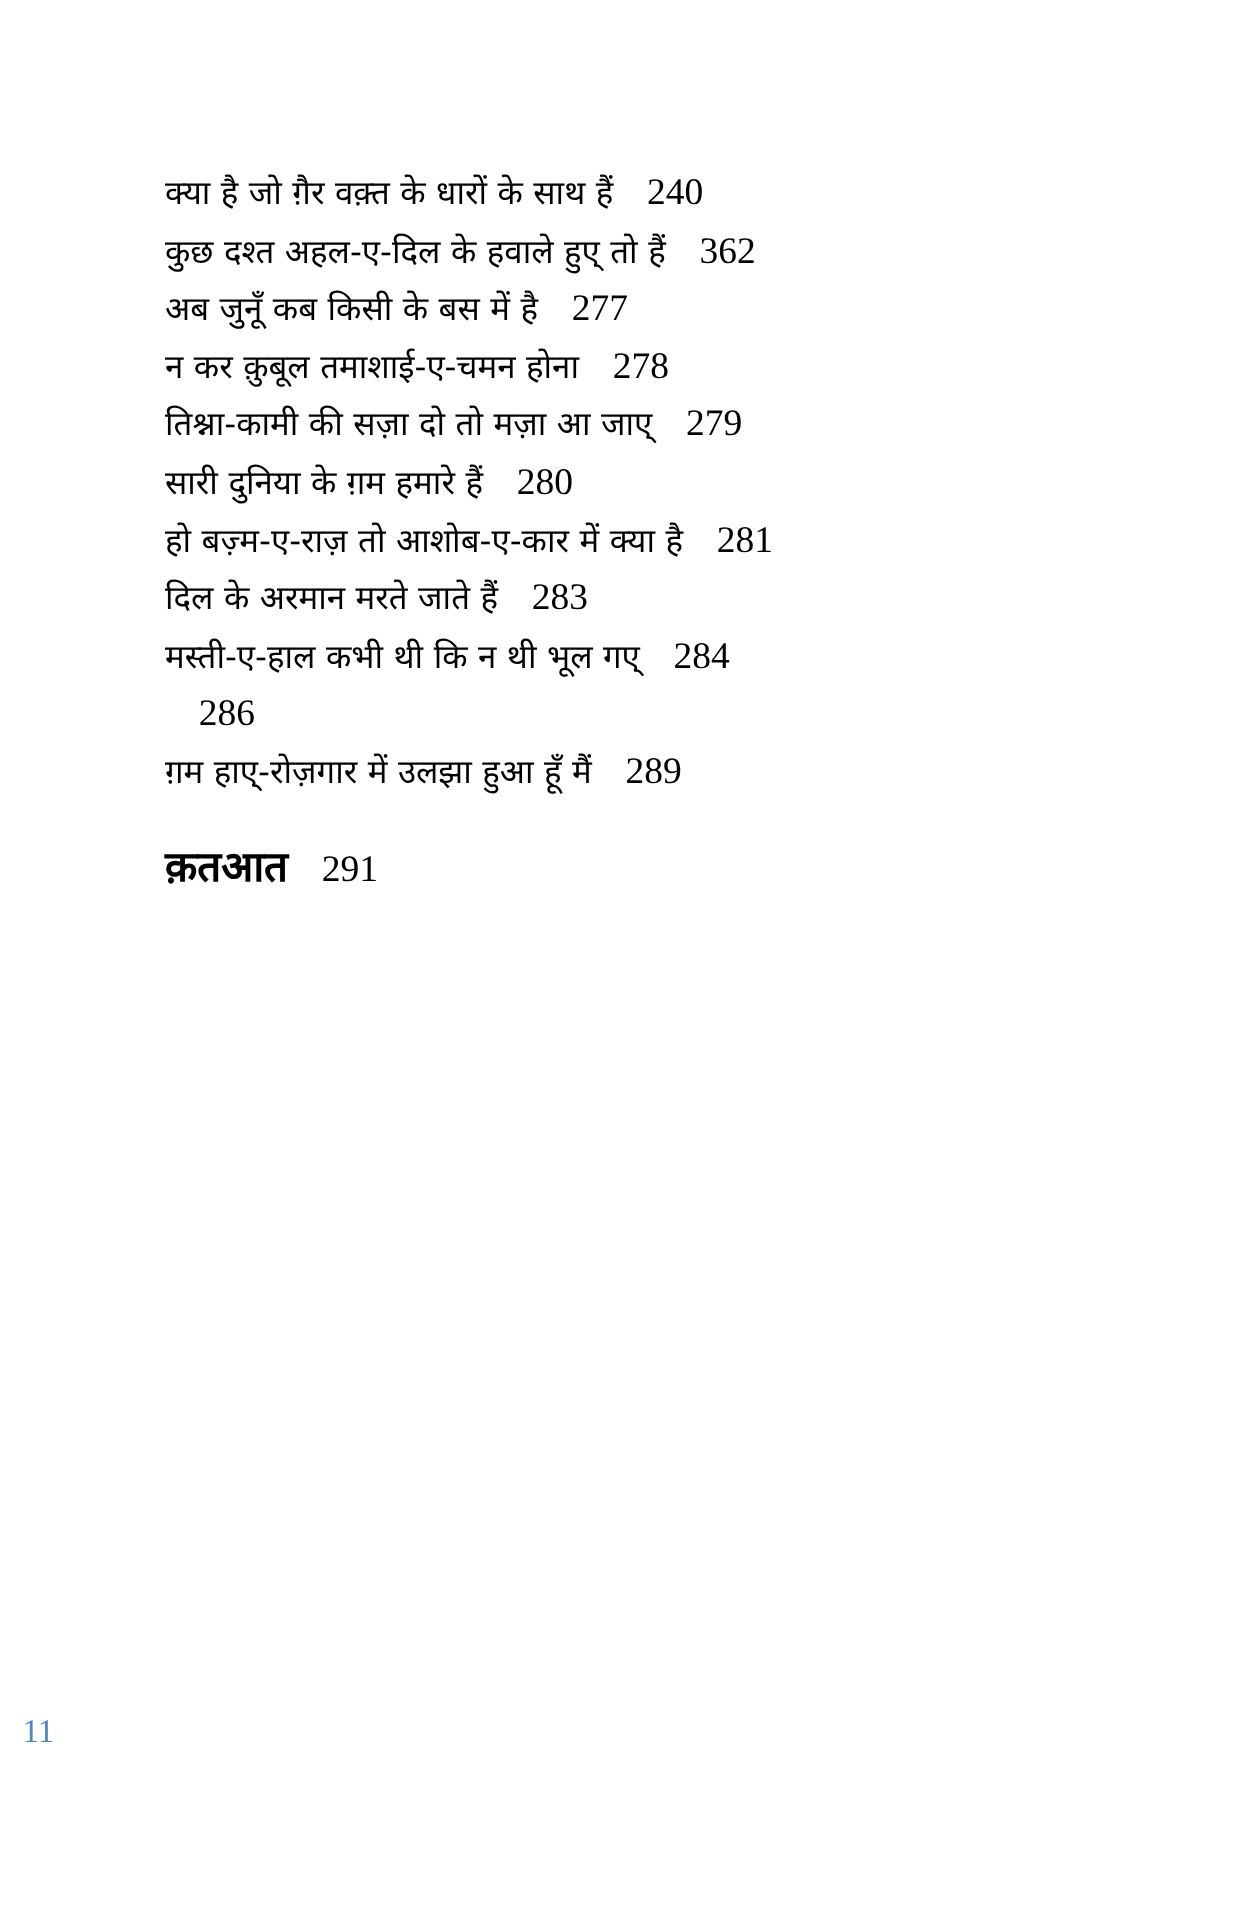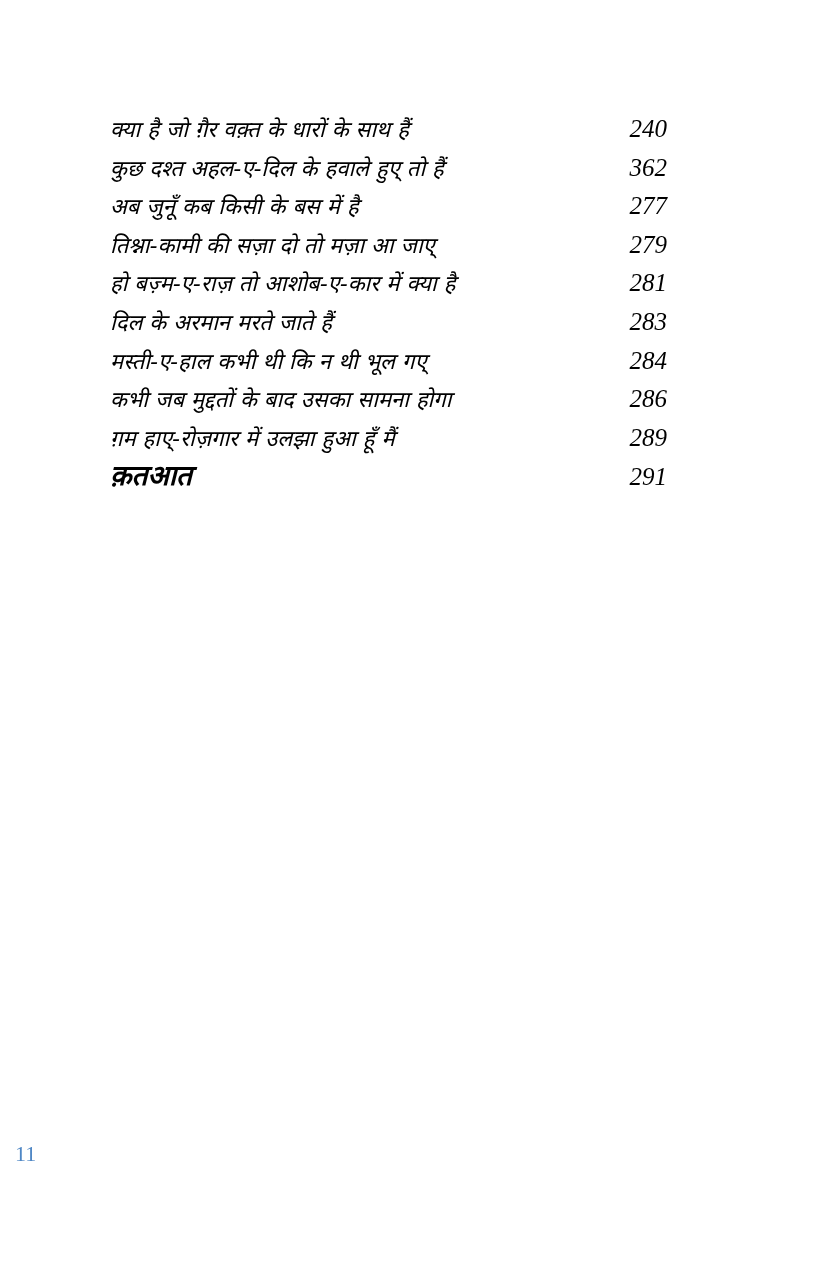--- a/index.html
+++ b/index.html
@@ -21,42 +21,41 @@
     background: #ffffff;
   }
   .toc {
     position: absolute;
     left: 110px;
     top: 110px;
     width: 557px;
   }
   .toc-row {
     display: flex;
-    justify-content: space-between;
     align-items: baseline;
     height: 38.6px;
-    font-style: italic;
   }
   .toc-title {
     font-family: "DejaVu Sans", sans-serif;
     font-size: 22px;
     line-height: 38.6px;
     white-space: nowrap;
     letter-spacing: 0px;
   }
   .toc-page {
     font-family: "Liberation Serif", serif;
     font-size: 25px;
     line-height: 38.6px;
     text-align: right;
     min-width: 60px;
   }
   .toc-row.section .toc-title {
     font-weight: bold;
     font-size: 28px;
+    margin-top: 24px;
   }
   .footer-pagenum {
     position: absolute;
     left: 0;
     top: 1141px;
     width: 100%;
     font-family: "Liberation Serif", serif;
     font-size: 22px;
     color: #4f87c5;
     padding-left: 15px;
@@ -75,37 +74,44 @@
     </div>
     <div class="toc-row">
       <span class="toc-title">कुछ दश्त अहल-ए-दिल के हवाले हुए् तो हैं</span>
       <span class="toc-page">362</span>
     </div>
     <div class="toc-row">
       <span class="toc-title">अब जुनूँ कब किसी के बस में है</span>
       <span class="toc-page">277</span>
     </div>
     <div class="toc-row">
+      <span class="toc-title">न कर क़ुबूल तमाशाई-ए-चमन होना</span>
+      <span class="toc-page">278</span>
+    </div>
+    <div class="toc-row">
       <span class="toc-title">तिश्ना-कामी की सज़ा दो तो मज़ा आ जाए्</span>
       <span class="toc-page">279</span>
+    </div>
+    <div class="toc-row">
+      <span class="toc-title">सारी दुनिया के ग़म हमारे हैं</span>
+      <span class="toc-page">280</span>
     </div>
     <div class="toc-row">
       <span class="toc-title">हो बज़्म-ए-राज़ तो आशोब-ए-कार में क्या है</span>
       <span class="toc-page">281</span>
     </div>
     <div class="toc-row">
       <span class="toc-title">दिल के अरमान मरते जाते हैं</span>
       <span class="toc-page">283</span>
     </div>
     <div class="toc-row">
       <span class="toc-title">मस्ती-ए-हाल कभी थी कि न थी भूल गए्</span>
       <span class="toc-page">284</span>
     </div>
     <div class="toc-row">
-      <span class="toc-title">कभी जब मुद्दतों के बाद उसका सामना होगा</span>
       <span class="toc-page">286</span>
     </div>
     <div class="toc-row">
       <span class="toc-title">ग़म हाए्-रोज़गार में उलझा हुआ हूँ मैं</span>
       <span class="toc-page">289</span>
     </div>
 
     <div class="toc-row section">
       <span class="toc-title">क़तआत</span>
       <span class="toc-page">291</span>

